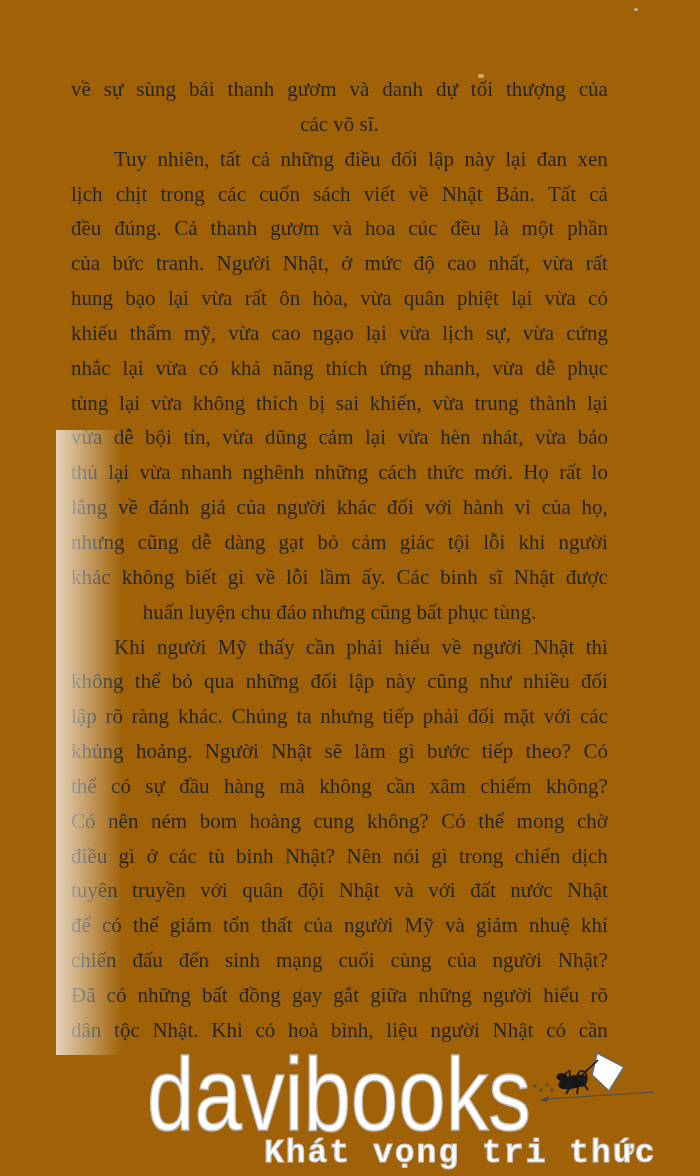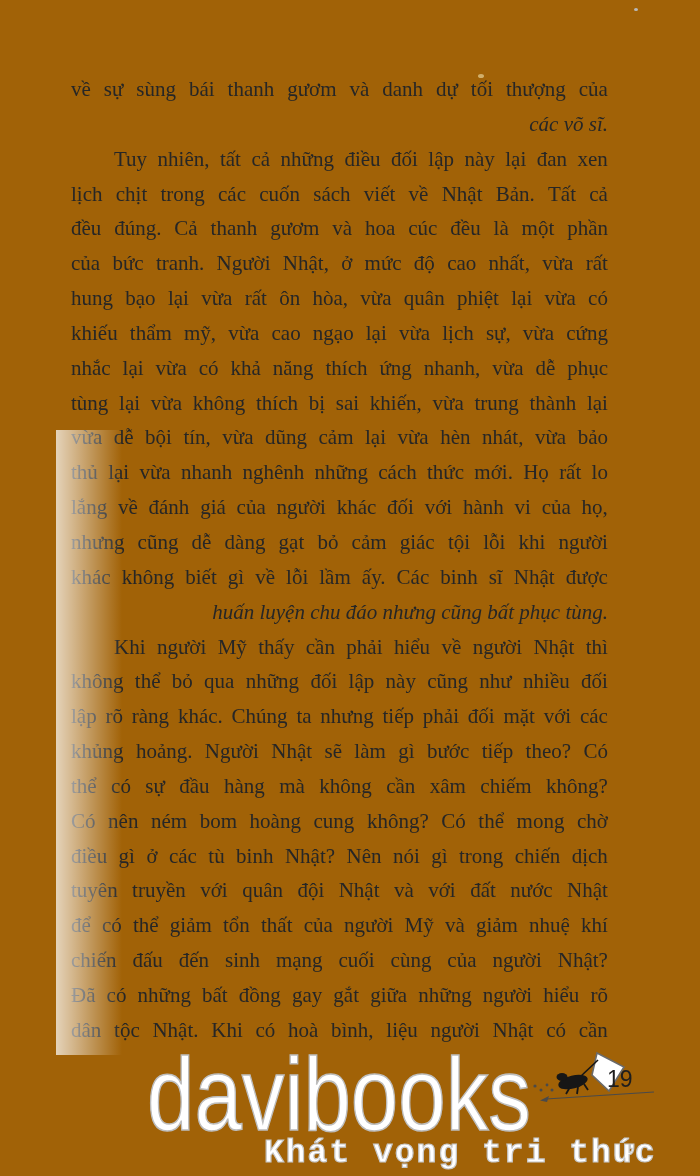--- a/index.html
+++ b/index.html
@@ -12,21 +12,21 @@
   
   .text-block{
     position:absolute;left:71px;top:72px;width:537px;
     color:#262626;
   }
   .line{
     display:flex;justify-content:space-between;
     height:34.85px;line-height:34.85px;
     font-size:21px;white-space:pre;
   }
-  .line.end{display:block;text-align:right;font-style:italic;}
+  .line.end{display:block;text-align:center;}
   .line.ind{padding-left:43px;}
   .line span{display:inline-block;}
 
   
   .fade-overlay{
     position:absolute;left:56px;top:430px;width:66px;height:625px;
     background:linear-gradient(to right, rgba(255,255,255,0.72), rgba(255,255,255,0));
     pointer-events:none;
   }
 
@@ -42,21 +42,21 @@
   .wm-tagline{
     position:absolute;left:264px;top:1136px;
     font-family:Liberation Mono, monospace;
     font-size:33px;line-height:1.1;font-weight:700;
     color:#ffffff;-webkit-text-stroke:1.2px #c6c6c6;
     letter-spacing:2px;white-space:nowrap;
   }
 
   
   .page-number{
-    position:absolute;left:607px;top:1066px;
+    position:absolute;left:563px;top:1066px;
     font-family:"Liberation Sans",sans-serif;
     font-size:23px;color:#1e1e1e;
   }
   .sketch{position:absolute;left:526px;top:1046px;}
 
   
   .speck-gray{
     position:absolute;left:634px;top:8px;width:4px;height:3px;
     background:#b9b9b9;border-radius:50%;
   }

